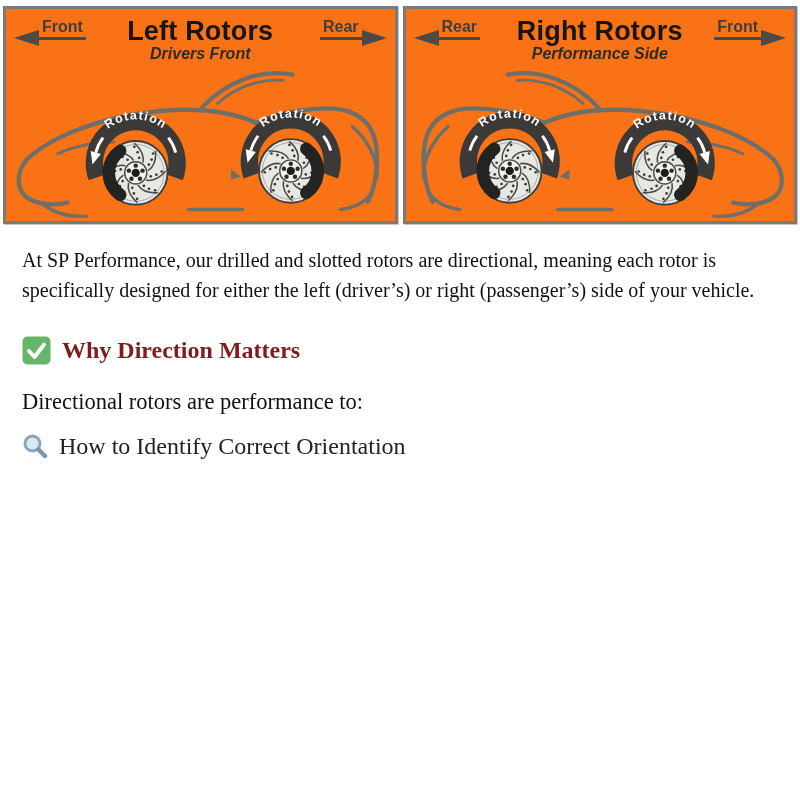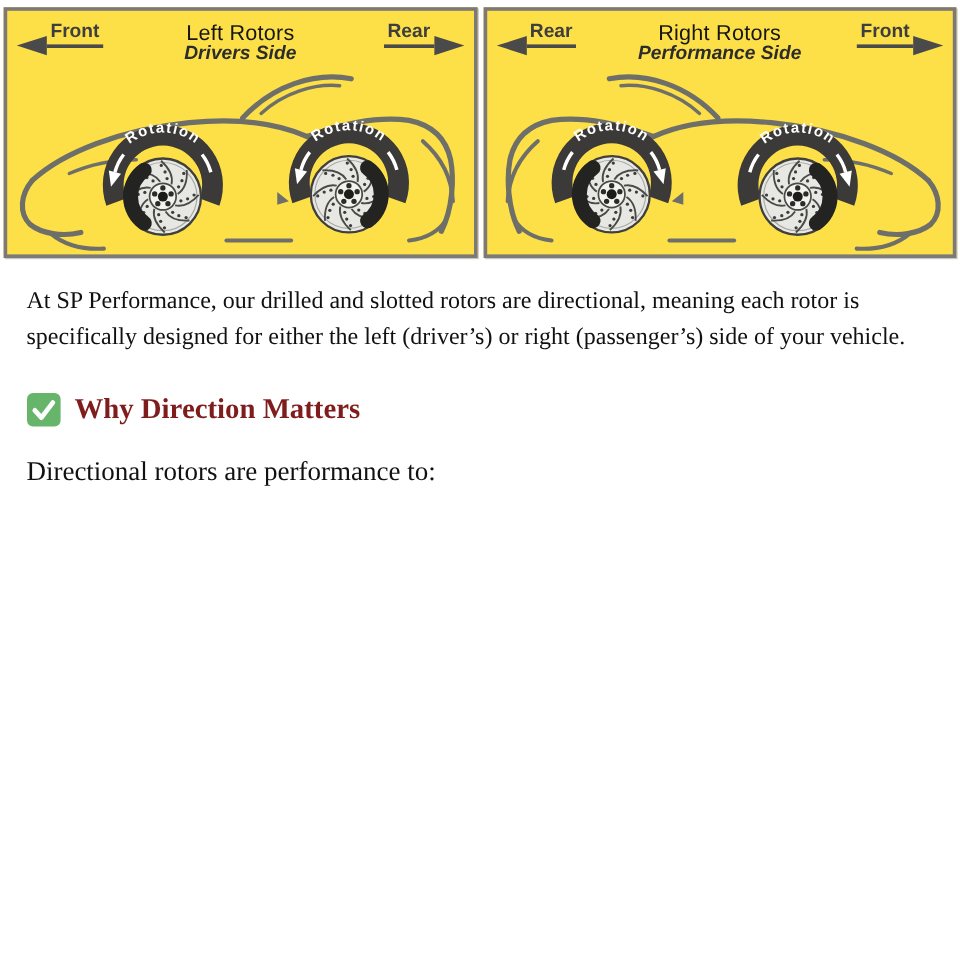--- a/index.html
+++ b/index.html
@@ -1,35 +1,35 @@
 <!DOCTYPE html>
 <html><head>
 <meta charset="utf-8">
 <style>
   html,body{margin:0;padding:0;background:#fff;}
   body{width:800px;height:800px;overflow:hidden;color:#111;
        font-family:"Liberation Serif",serif;}
 
   
   .diagram{display:flex;gap:5px;padding:6px 3px 0 3px;}
-  .panel{flex:1;border:3px solid #7c7a78;background:#fde047;min-width:0;
+  .panel{flex:1;border:3px solid #7c7a78;background:#f97316;min-width:0;
          box-shadow:1px 1px 0 #c9c7c5;}
   .panel-header{display:grid;grid-template-columns:92px 1fr 92px;
                 align-items:start;padding:9px 8px 0 8px;}
   .dir{display:flex;align-items:flex-end;
        font-family:"Liberation Sans",sans-serif;font-weight:bold;
        font-size:16px;color:#3e3e3e;line-height:1.1;}
   .dir.right{justify-content:flex-end;}
   .dir .lbl{border-bottom:3px solid #4a4a4a;padding:0 3px 1px 3px;}
   .tri{width:0;height:0;border-top:8px solid transparent;
        border-bottom:8px solid transparent;margin-bottom:-6px;}
   .tri.left{border-right:25px solid #4a4a4a;}
   .tri.rightp{border-left:25px solid #4a4a4a;}
   .panel-title{text-align:center;font-family:"Liberation Sans",sans-serif;}
-  .panel-title .t{font-size:18px;font-weight:400;color:#161616;
+  .panel-title .t{font-size:27px;font-weight:700;color:#161616;
                   letter-spacing:.2px;line-height:1.0;}
   .panel-title .s{font-size:16px;font-weight:700;font-style:italic;
                   color:#2c2c2c;line-height:1.15;}
   svg.car{display:block;width:100%;height:156px;margin-top:2px;}
 
   
   main{padding:12px 22px 0 22px;}
   p.intro{font-size:20px;line-height:1.48;margin:10px 0 30px 0;
           max-width:752px;}
   h3.sec{display:flex;align-items:center;gap:11px;font-size:24px;
@@ -47,21 +47,21 @@
 <div class="diagram">
 
   <div class="panel">
     <div class="panel-header">
       <div class="dir">
         <span class="tri left"></span>
         <span class="lbl">Front</span>
       </div>
       <div class="panel-title">
         <div class="t">Left Rotors</div>
-        <div class="s">Drivers Side</div>
+        <div class="s">Drivers Front</div>
       </div>
       <div class="dir right">
         <span class="lbl">Rear</span>
         <span class="tri rightp"></span>
       </div>
     </div>
     <svg class="car" id="car-left" viewBox="0 0 388 162">
         <g>
           <path d="M 14 98 C 40 74, 90 54, 150 48 C 190 44, 225 48, 252 60" fill="none" stroke="#6f6f69" stroke-width="4.5" stroke-linecap="round"></path>
           <path d="M 252 60 C 280 50, 310 42, 340 46 C 360 50, 372 62, 376 80 C 379 96, 378 122, 368 142" fill="none" stroke="#6f6f69" stroke-width="4.5" stroke-linecap="round"></path>
@@ -314,15 +314,24 @@
         <rect x="0.5" y="0.5" width="28" height="28" rx="5" fill="#66b56a"></rect>
         <path d="M 7 15 L 12.5 21 L 22 8.5" fill="none" stroke="#fff" stroke-width="4" stroke-linecap="round" stroke-linejoin="round"></path>
       </svg>
     </span>
     <span>Why Direction Matters</span>
   </h3>
 
   <p class="lead">Directional rotors are performance to:</p>
 
 
+  <h4 class="sec">
+    <span class="icon">
+      <svg width="27" height="27" viewBox="0 0 27 27">
+        <circle cx="10.5" cy="10.5" r="7.5" fill="#d8eaf8" stroke="#8ba4ba" stroke-width="3"></circle>
+        <line x1="16.5" y1="16.5" x2="23" y2="23" stroke="#7f96aa" stroke-width="4.5" stroke-linecap="round"></line>
+      </svg>
+    </span>
+    <span>How to Identify Correct Orientation</span>
+  </h4>
 
 
 </main>
 
 </body></html>

